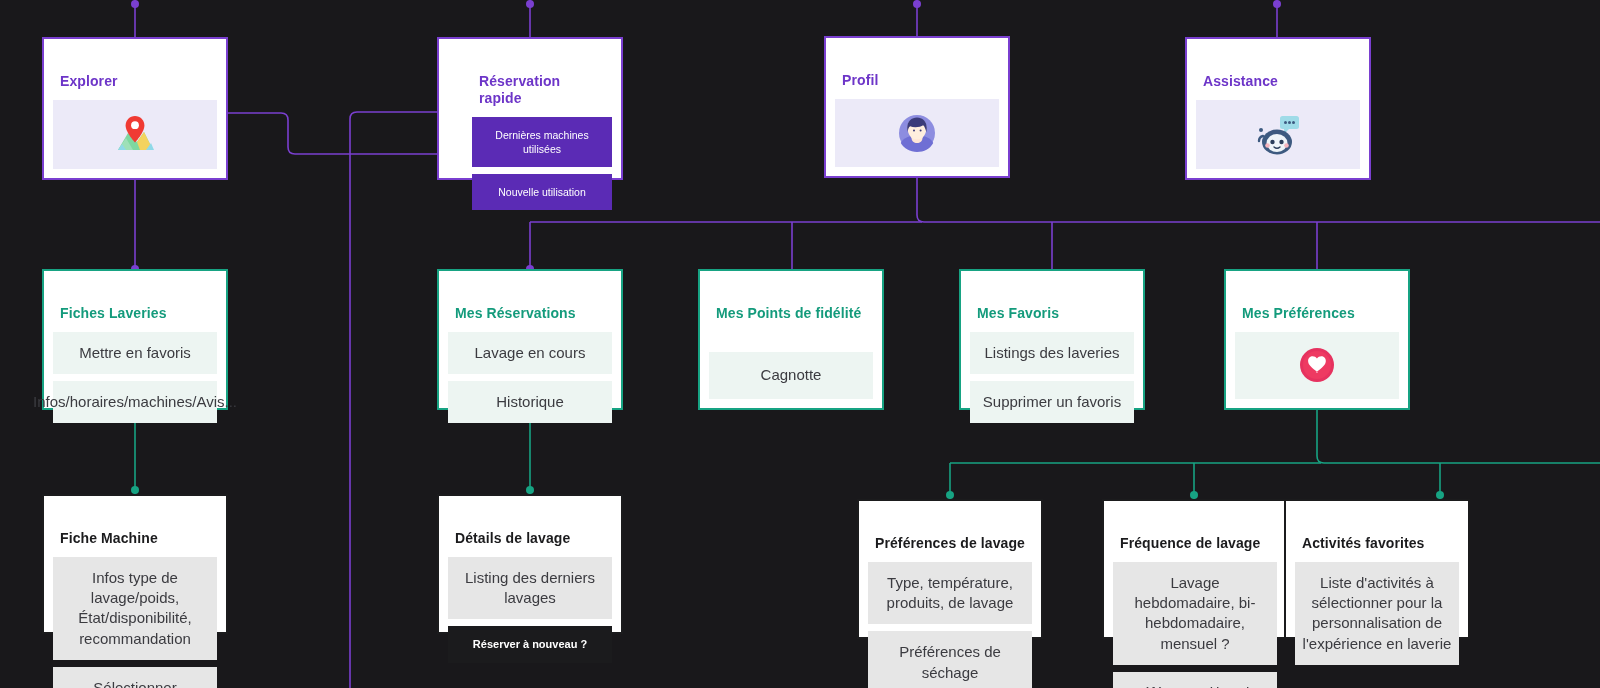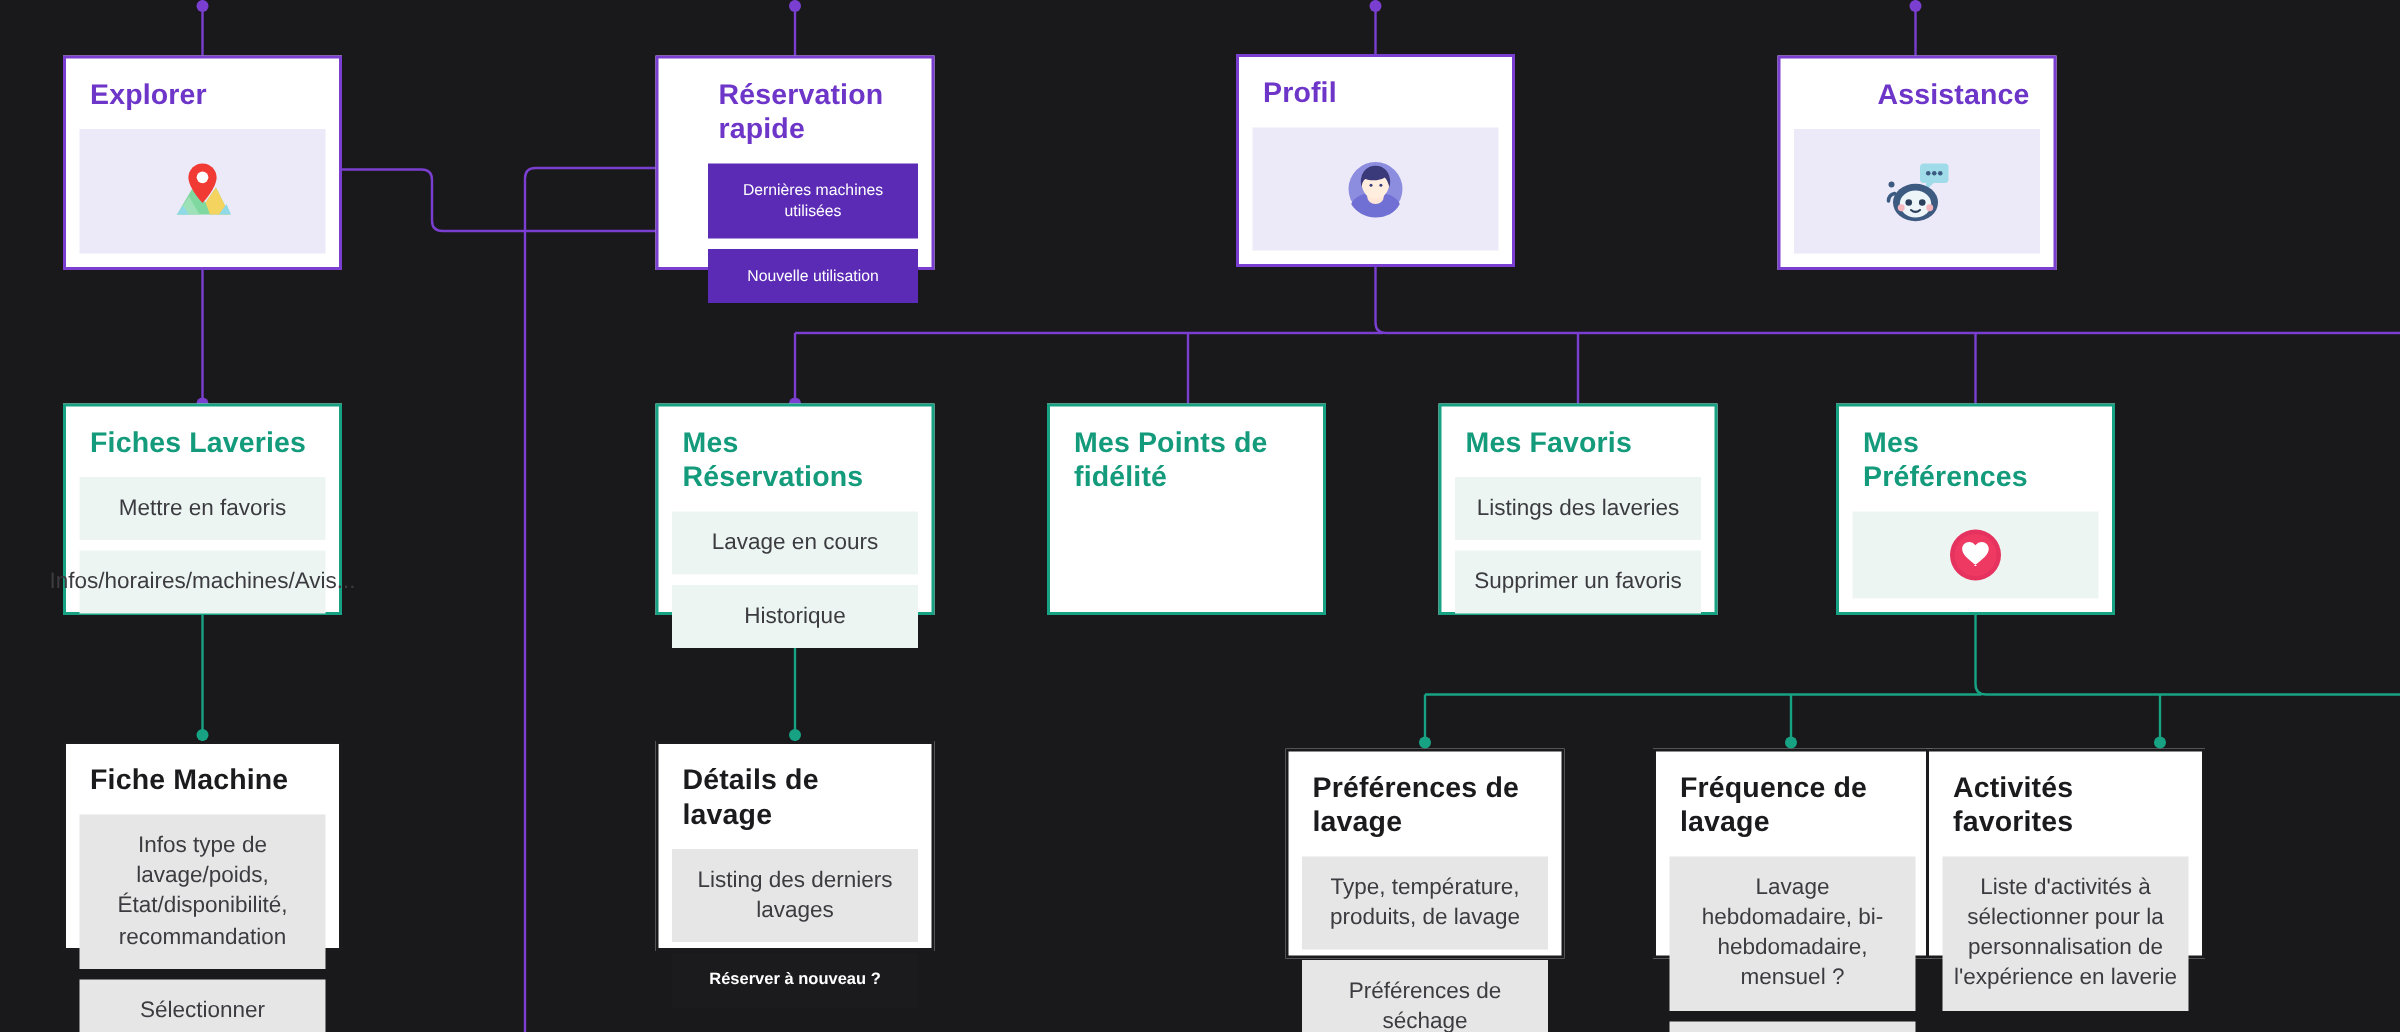--- a/index.html
+++ b/index.html
@@ -19,25 +19,26 @@
     background:#ffffff;
     box-sizing:border-box;
     display:flex;
     flex-direction:column;
   }
   .card.purple{border:2px solid #7a3fd0;}
   .card.teal{border:2px solid #17a383;}
   .card.dark{border:2px solid #1b1b1d;}
 
   .card-title{
-    font-size:19px;
+    font-size:14px;
     font-weight:bold;
     padding:14px 16px 10px 16px;
     letter-spacing:.1px;
     line-height:1.2;
+    margin-top:20px;
   }
   .card.purple .card-title{color:#6d35c8;}
   .card.teal  .card-title{color:#149b7c;}
   .card.dark  .card-title{color:#1b1b1d;}
 
   .card-body{
     padding:0 9px 9px 9px;
     display:flex;
     flex-direction:column;
     gap:7px;
@@ -162,21 +163,21 @@
     <path d="M16.5 20 h11 v7 c0 3-2.5 5-5.5 5 s-5.5-2-5.5-5 z" fill="#ffe6d6"></path>
     <path d="M22 7 c-6 0-9.5 4-9.5 9.5 0 4.5 2 9 5 11 1.6 1.1 7.4 1.1 9 0 3-2 5-6.5 5-11 C31.5 11 28 7 22 7 z" fill="#ffeede"></path>
     <path d="M12.2 17 c0-6.5 4.3-10.5 9.8-10.5 s9.8 4 9.8 10.5 c0 1.4-.2 2.7-.5 3.9 -.9-3-1.6-5.4-3.2-6.6 -2.4 1.9-9 2.6-13 1 -1.6 1.3-2.2 3.4-2.4 5.6 -.3-1.2-.5-2.5-.5-3.9 z" fill="#3a3a7a"></path>
     <circle cx="19" cy="19.5" r="1" fill="#3a3a7a"></circle>
     <circle cx="25.6" cy="19.5" r="1" fill="#3a3a7a"></circle>
   </svg>
 </span>
           </div>
         </div>
       </div>
-      <div class="card purple" style="left: 1185px; top: 37px; width: 186px; height: 143px; text-align: right;">
+      <div class="card purple" style="left: 1185px; top: 37px; width: 186px; height: 143px;">
         <div class="card-title">Assistance</div>
         <div class="card-body">
           <div class="media">
             <span>
   <svg class="glyph" width="50" height="44" viewBox="0 0 50 44">
     <rect x="27" y="4" width="19" height="13" rx="2.5" fill="#9fdbe8"></rect>
     <path d="M31 17 l0 5 l5-5 z" fill="#9fdbe8"></path>
     <circle cx="32.5" cy="10.5" r="1.5" fill="#3d5a80"></circle>
     <circle cx="36.5" cy="10.5" r="1.5" fill="#3d5a80"></circle>
     <circle cx="40.5" cy="10.5" r="1.5" fill="#3d5a80"></circle>
@@ -203,20 +204,23 @@
       </div>
       <div class="card teal" style="left: 437px; top: 269px; width: 186px; height: 141px;">
         <div class="card-title">Mes Réservations</div>
         <div class="card-body">
           <div class="item mint">Lavage en cours</div>
           <div class="item mint">Historique</div>
         </div>
       </div>
       <div class="card teal" style="left: 698px; top: 269px; width: 186px; height: 141px; gap: 20px;">
         <div class="card-title">Mes Points de fidélité</div>
+        <div class="card-body">
+          <div class="item mint" style="flex: 1 1 0%;">Cagnotte</div>
+        </div>
       </div>
       <div class="card teal" style="left: 959px; top: 269px; width: 186px; height: 141px;">
         <div class="card-title">Mes Favoris</div>
         <div class="card-body">
           <div class="item mint">Listings des laveries</div>
           <div class="item mint">Supprimer un favoris</div>
         </div>
       </div>
       <div class="card teal" style="left: 1224px; top: 269px; width: 186px; height: 141px;">
         <div class="card-title">Mes Préférences</div>

